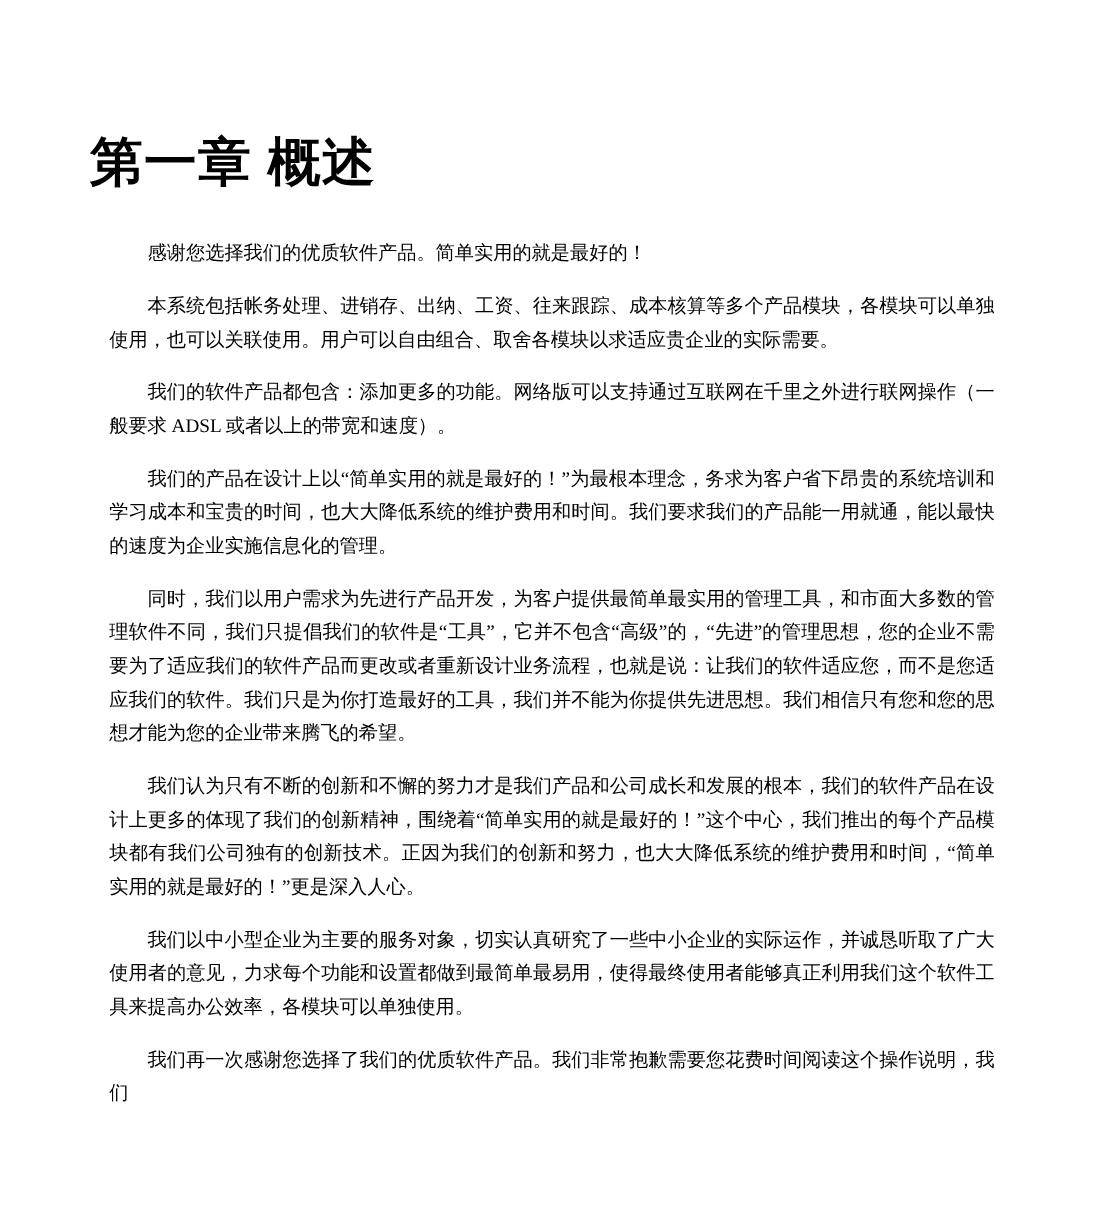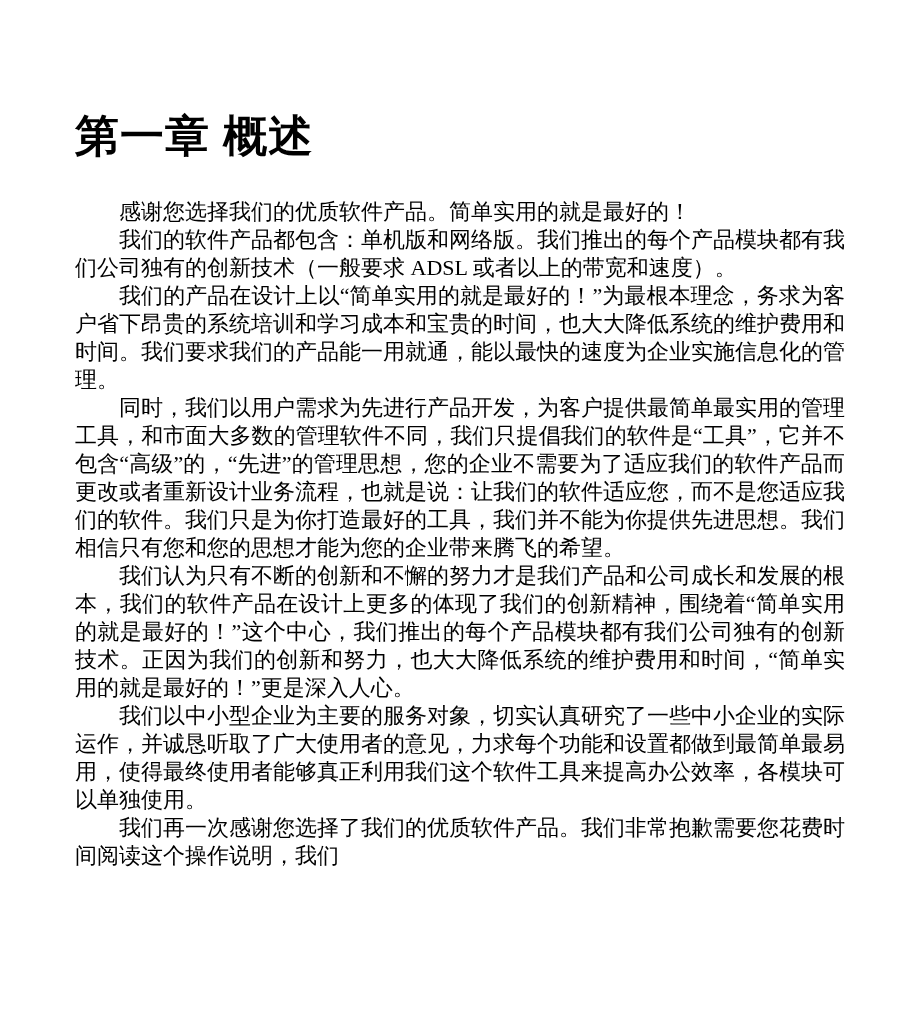--- a/index.html
+++ b/index.html
@@ -28,40 +28,41 @@
     font-size: 44px;
     line-height: 56px;
     color: #000000;
     letter-spacing: 1px;
     white-space: nowrap;
   }
   .body-text {
     margin-top: 34px;
   }
   .body-text p {
-    margin: 0;
+    margin: 16px;
     padding: 0;
     font-family: "Liberation Serif", "DejaVu Serif", serif;
-    font-size: 22px;
+    font-size: 16px;
     line-height: 28px;
     color: #000000;
     text-align: justify;
     text-indent: 2em;
     word-break: break-all;
   }
 </style>
 </head>
 <body>
 
 <div class="page">
   <div class="content">
     <h1 class="chapter-title">第一章 概述</h1>
     <div class="body-text">
       <p>感谢您选择我们的优质软件产品。简单实用的就是最好的！</p>
-      <p>我们的软件产品都包含：单机版和网络版。我们推出的每个产品模块都有我们公司独有的创新技术（一般要求 ADSL 或者以上的带宽和速度）。</p>
+      <p>本系统包括帐务处理、进销存、出纳、工资、往来跟踪、成本核算等多个产品模块，各模块可以单独使用，也可以关联使用。用户可以自由组合、取舍各模块以求适应贵企业的实际需要。</p>
+      <p>我们的软件产品都包含：添加更多的功能。网络版可以支持通过互联网在千里之外进行联网操作（一般要求 ADSL 或者以上的带宽和速度）。</p>
       <p>我们的产品在设计上以“简单实用的就是最好的！”为最根本理念，务求为客户省下昂贵的系统培训和学习成本和宝贵的时间，也大大降低系统的维护费用和时间。我们要求我们的产品能一用就通，能以最快的速度为企业实施信息化的管理。</p>
       <p>同时，我们以用户需求为先进行产品开发，为客户提供最简单最实用的管理工具，和市面大多数的管理软件不同，我们只提倡我们的软件是“工具”，它并不包含“高级”的，“先进”的管理思想，您的企业不需要为了适应我们的软件产品而更改或者重新设计业务流程，也就是说：让我们的软件适应您，而不是您适应我们的软件。我们只是为你打造最好的工具，我们并不能为你提供先进思想。我们相信只有您和您的思想才能为您的企业带来腾飞的希望。</p>
       <p>我们认为只有不断的创新和不懈的努力才是我们产品和公司成长和发展的根本，我们的软件产品在设计上更多的体现了我们的创新精神，围绕着“简单实用的就是最好的！”这个中心，我们推出的每个产品模块都有我们公司独有的创新技术。正因为我们的创新和努力，也大大降低系统的维护费用和时间，“简单实用的就是最好的！”更是深入人心。</p>
       <p>我们以中小型企业为主要的服务对象，切实认真研究了一些中小企业的实际运作，并诚恳听取了广大使用者的意见，力求每个功能和设置都做到最简单最易用，使得最终使用者能够真正利用我们这个软件工具来提高办公效率，各模块可以单独使用。</p>
       <p>我们再一次感谢您选择了我们的优质软件产品。我们非常抱歉需要您花费时间阅读这个操作说明，我们</p>
     </div>
   </div>
 </div>
 
 </body></html>

